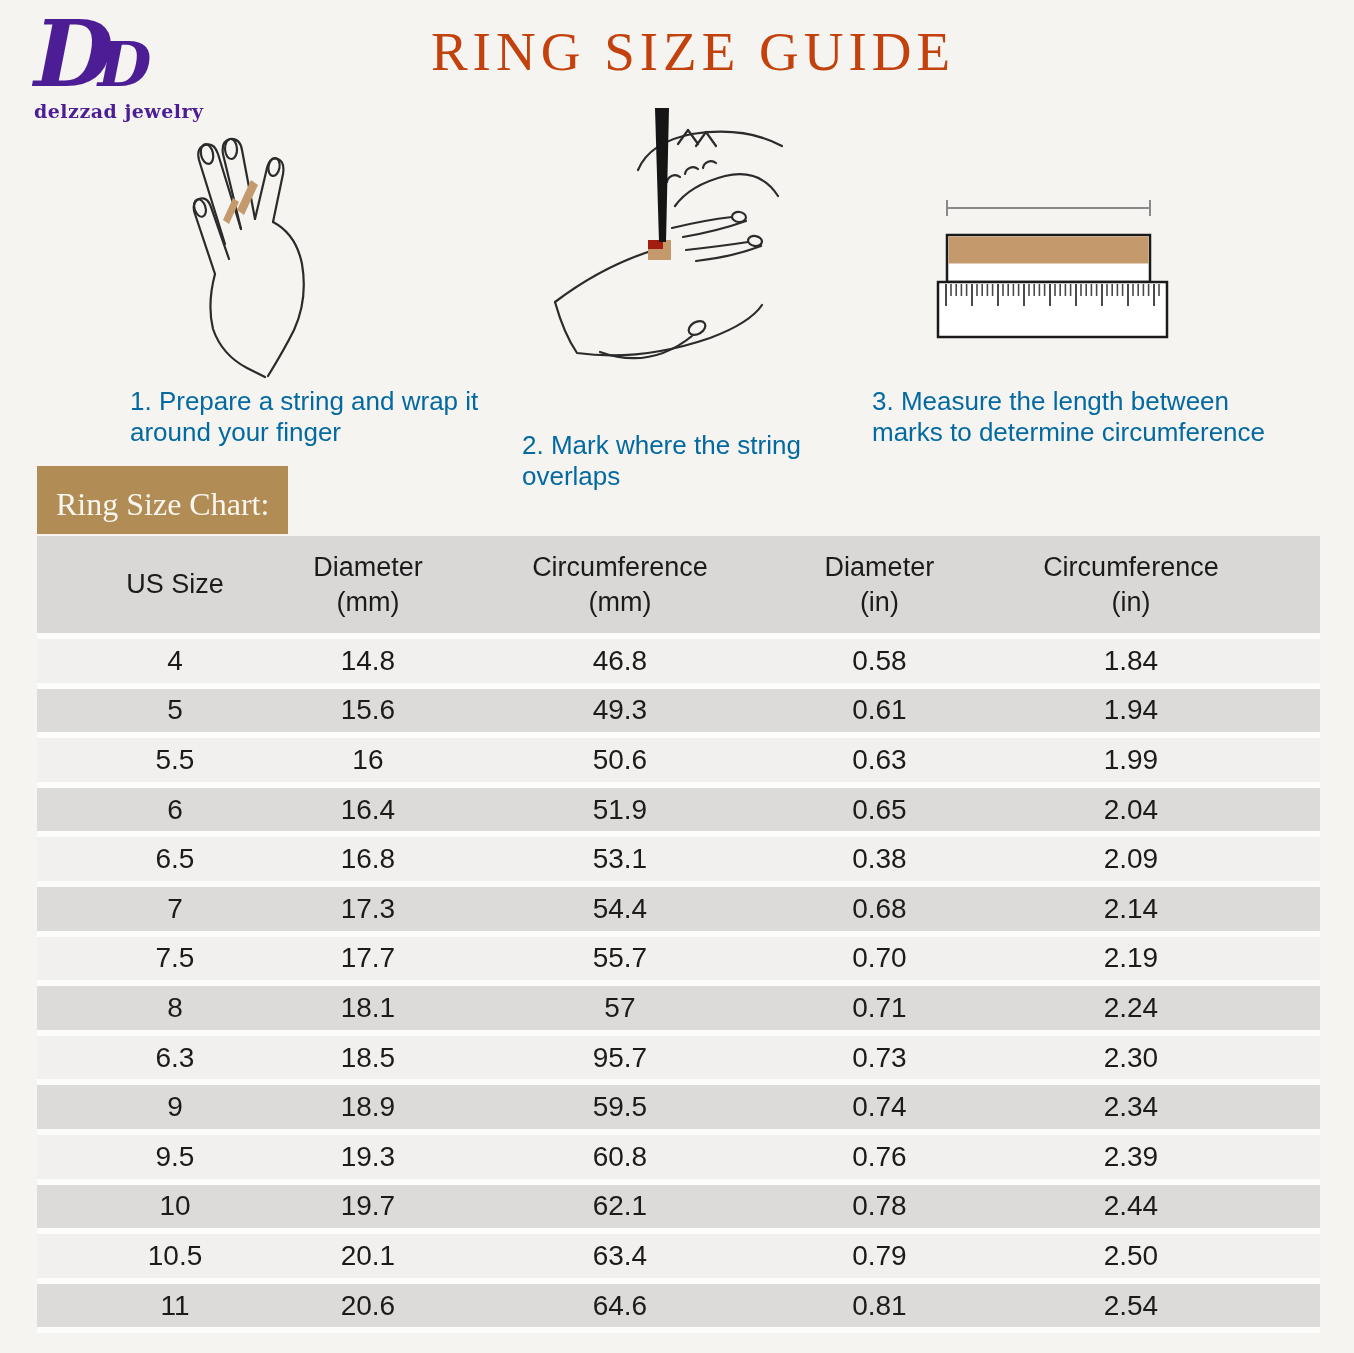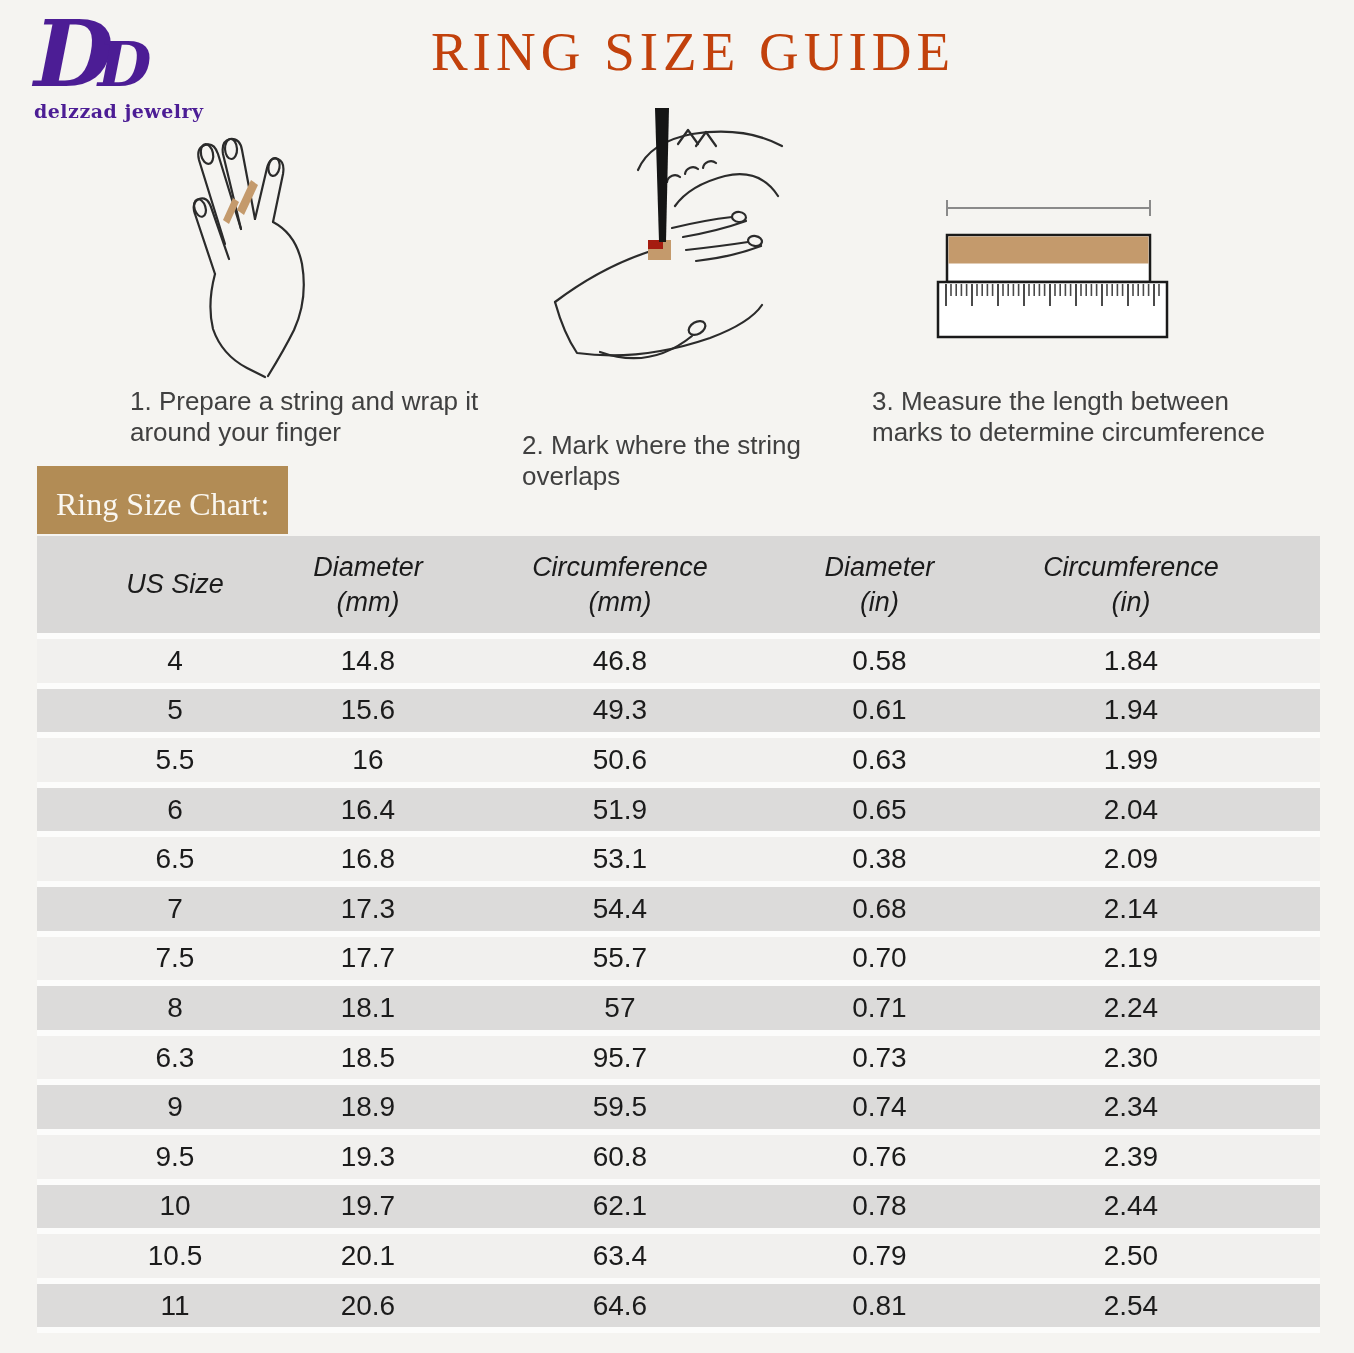--- a/index.html
+++ b/index.html
@@ -16,40 +16,40 @@
   .logo .wordmark{font-family:"DejaVu Serif",serif;font-weight:bold;font-size:19px;letter-spacing:.5px;margin-top:-4px;}
   
   .page-title{
     position:absolute;left:16px;top:20px;width:100%;text-align:center;
     font-family:"Liberation Serif",serif;font-size:55px;letter-spacing:5px;color:#c2410c;
   }
   
   .illus{position:absolute;}
   .illus svg{display:block;}
   .stroke{stroke:#2b2b2b;stroke-width:2.2;fill:none;stroke-linecap:round;stroke-linejoin:round;}
-  .caption{position:absolute;font-size:26px;line-height:31px;color:#404040;}
+  .caption{position:absolute;font-size:26px;line-height:31px;color:#0369a1;}
   .cap1{left:130px;top:386px;width:372px;}
   .cap2{left:522px;top:386px;width:340px;margin-top:44px;}
   .cap3{left:872px;top:386px;width:412px;}
   
   .chart-badge{
     position:absolute;left:37px;top:466px;
     background:#b28c55;color:#faf7f0;
     font-family:"Liberation Serif",serif;font-size:32px;
     padding:20px 19px 11px 19px;
   }
   
   .size-table{position:absolute;left:37px;top:536px;width:1283px;}
   .t-head,.t-row{
     display:grid;
     grid-template-columns:21.51% 8.57% 30.71% 9.74% 29.47%;
     align-items:center;justify-items:center;
     border-bottom:6px solid #fcfcfb;
   }
-  .t-head{height:97px;background:#d9d8d7;font-size:27px;line-height:35px;font-style:italic;}
+  .t-head{height:97px;background:#d9d8d7;font-size:27px;line-height:35px;}
   .t-head .hcell{white-space:pre-line;text-align:center;}
   .t-row{height:43.6px;font-size:28px;}
   .t-row .cell{white-space:nowrap;}
   .t-row.light{background:#f1f0ee;}
   .t-row.gray{background:#dcdbda;}
 </style>
 </head>
 <body>
 
 <div id="canvas">

